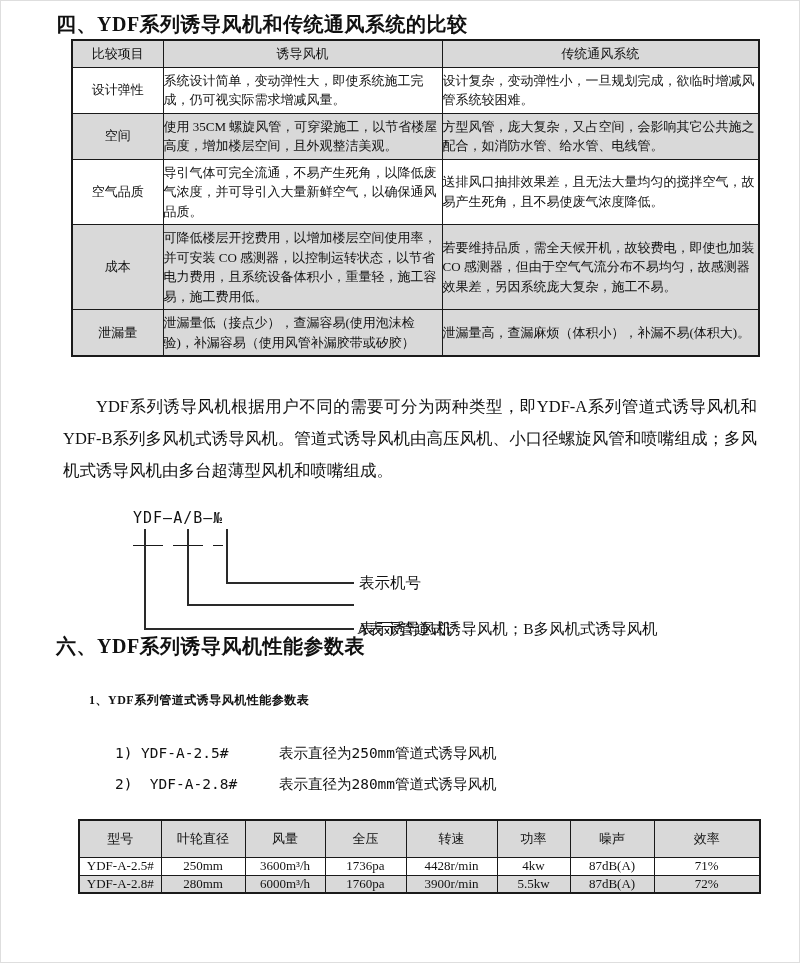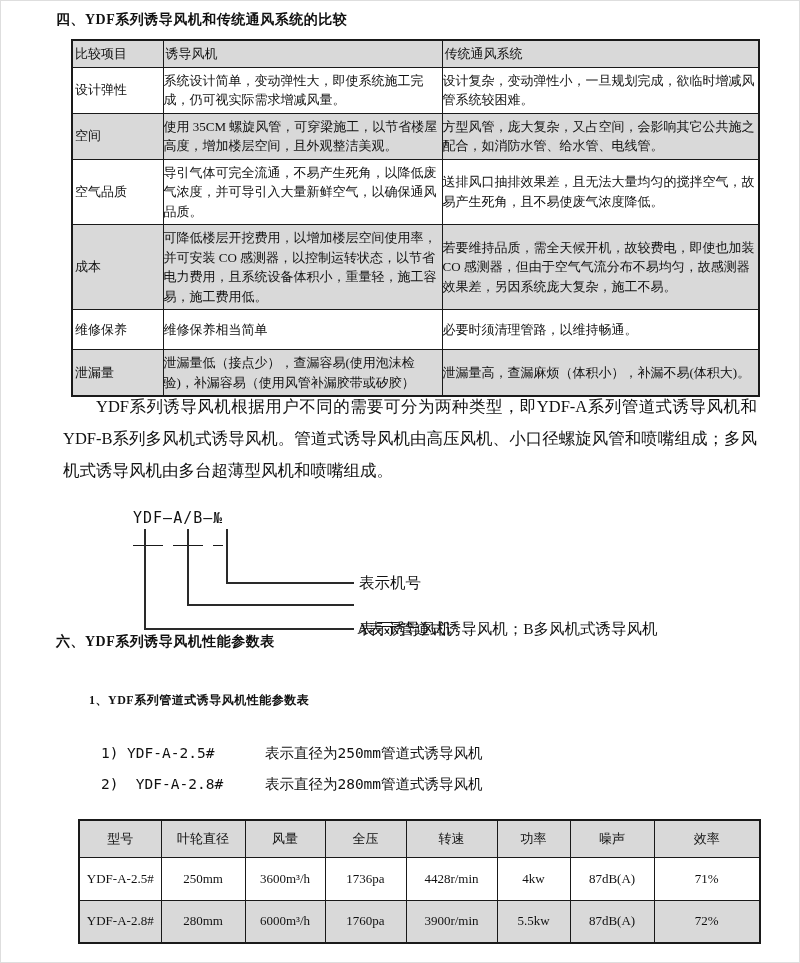--- a/index.html
+++ b/index.html
@@ -4,33 +4,33 @@
 <style>
   :root { --fill: #d9d9d9; --bd: #1a1a1a; --txt: #111111; --pg: #ffffff; }
   * { box-sizing: border-box; }
   body { margin: 0; background: #ececec; }
   .page {
     position: relative; width: 800px; height: 963px;
     background: var(--pg); color: var(--txt);
     font-family: "Liberation Serif", "DejaVu Serif", serif;
     overflow: hidden; border: 1px solid #dedede;
   }
-  .sec-title { position: absolute; font-weight: bold; font-size: 14px; white-space: nowrap; letter-spacing: 0.5px; }
+  .sec-title { position: absolute; font-weight: bold; font-size: 20px; white-space: nowrap; letter-spacing: 0.5px; }
 
   
   table.cmp {
     position: absolute; left: 70px; top: 38px; width: 687px;
     border-collapse: collapse; table-layout: fixed;
     border: 2px solid var(--bd); font-size: 13px;
   }
   .cmp th, .cmp td {
     border: 1px solid var(--bd); padding: 3px 0;
     line-height: 1.5; font-weight: normal; vertical-align: middle; text-align: left;
   }
-  .cmp .rowlabel, .cmp .head { text-align: left; padding: 3px 2px; }
+  .cmp .rowlabel, .cmp .head { text-align: center; padding: 3px 8px; }
   .gray { background: var(--fill); }
 
   
   .para {
     position: absolute; left: 62px; top: 390px; width: 694px;
     font-size: 16.5px; line-height: 32px; text-indent: 2em; text-align: justify;
   }
 
   
   .diagram { position: absolute; left: 0; top: 505px; width: 800px; height: 150px; }
@@ -40,33 +40,33 @@
     font-size: 15px; letter-spacing: 1px; white-space: pre;
   }
   .code .u { border-bottom: 1.5px solid var(--bd); padding-bottom: 18px; }
   .dline { position: absolute; background: #2a2a2a; }
   .dline.v { width: 1.5px; }
   .dline.h { height: 1.5px; }
   .dlabel { position: absolute; font-size: 15.5px; white-space: nowrap; }
 
   
   .spec-item {
-    position: absolute; left: 65px;
+    position: absolute; left: 79px;
     font-family: "DejaVu Sans Mono", "Liberation Mono", monospace;
     font-size: 14.5px; white-space: pre;
   }
   .spec-item .code-part { display: inline-block; width: 164px; white-space: pre; }
 
   
   table.spec {
     position: absolute; left: 77px; top: 818px; width: 681px;
     border-collapse: collapse; table-layout: fixed;
     border: 2px solid var(--bd); font-size: 13px; text-align: center;
   }
-  .spec th, .spec td { border: 1px solid var(--bd); padding: 0 2px; font-weight: normal; height: 43px; }
+  .spec th, .spec td { border: 1px solid var(--bd); padding: 0 2px; font-weight: normal; height: 18px; }
   .spec tr.headrow th { height: 37px; }
 </style>
 </head>
 <body>
 
 <div class="page">
 
   <div class="sec-title" style="left:55px; top:10px;">四、YDF系列诱导风机和传统通风系统的比较</div>
 
   <table class="cmp">
@@ -93,25 +93,20 @@
     </tr>
     <tr style="height:54px">
       <th class="rowlabel">空气品质</th>
       <td>导引气体可完全流通，不易产生死角，以降低废气浓度，并可导引入大量新鲜空气，以确保通风品质。</td>
       <td>送排风口抽排效果差，且无法大量均匀的搅拌空气，故易产生死角，且不易使废气浓度降低。</td>
     </tr>
     <tr class="gray" style="height:70px">
       <th class="rowlabel">成本</th>
       <td>可降低楼层开挖费用，以增加楼层空间使用率，并可安装 CO 感测器，以控制运转状态，以节省电力费用，且系统设备体积小，重量轻，施工容易，施工费用低。</td>
       <td>若要维持品质，需全天候开机，故较费电，即使也加装 CO 感测器，但由于空气气流分布不易均匀，故感测器效果差，另因系统庞大复杂，施工不易。</td>
-    </tr>
-    <tr style="height:40px">
-      <th class="rowlabel">维修保养</th>
-      <td>维修保养相当简单</td>
-      <td>必要时须清理管路，以维持畅通。</td>
     </tr>
     <tr class="gray" style="height:44px">
       <th class="rowlabel">泄漏量</th>
       <td>泄漏量低（接点少），查漏容易(使用泡沫检验)，补漏容易（使用风管补漏胶带或矽胶）</td>
       <td>泄漏量高，查漏麻烦（体积小），补漏不易(体积大)。</td>
     </tr>
   </tbody>
     </table>
 
 

